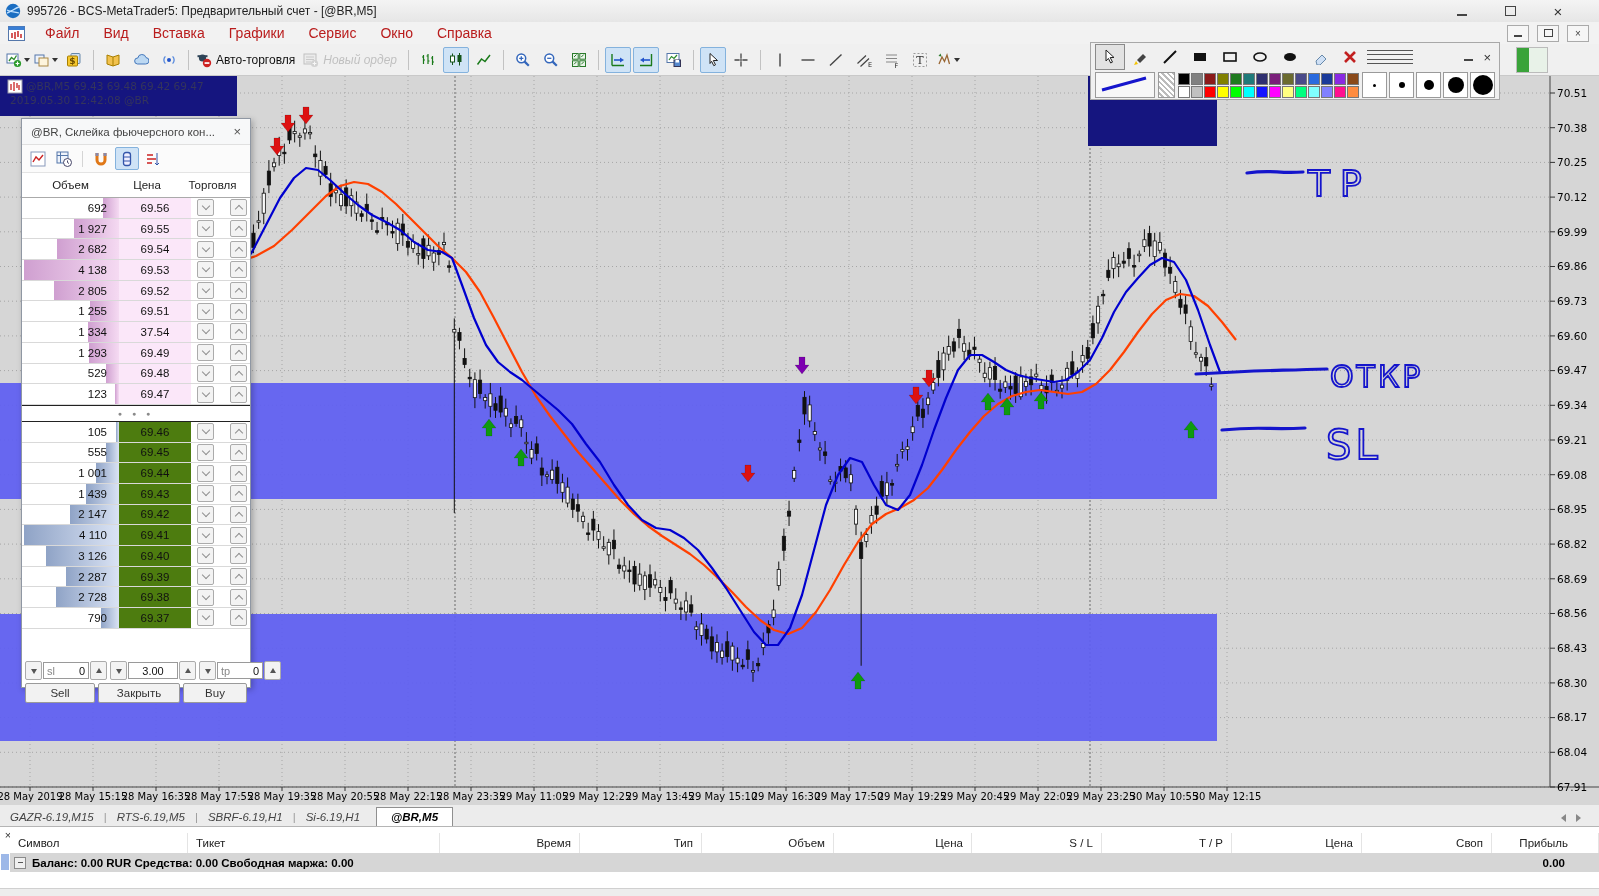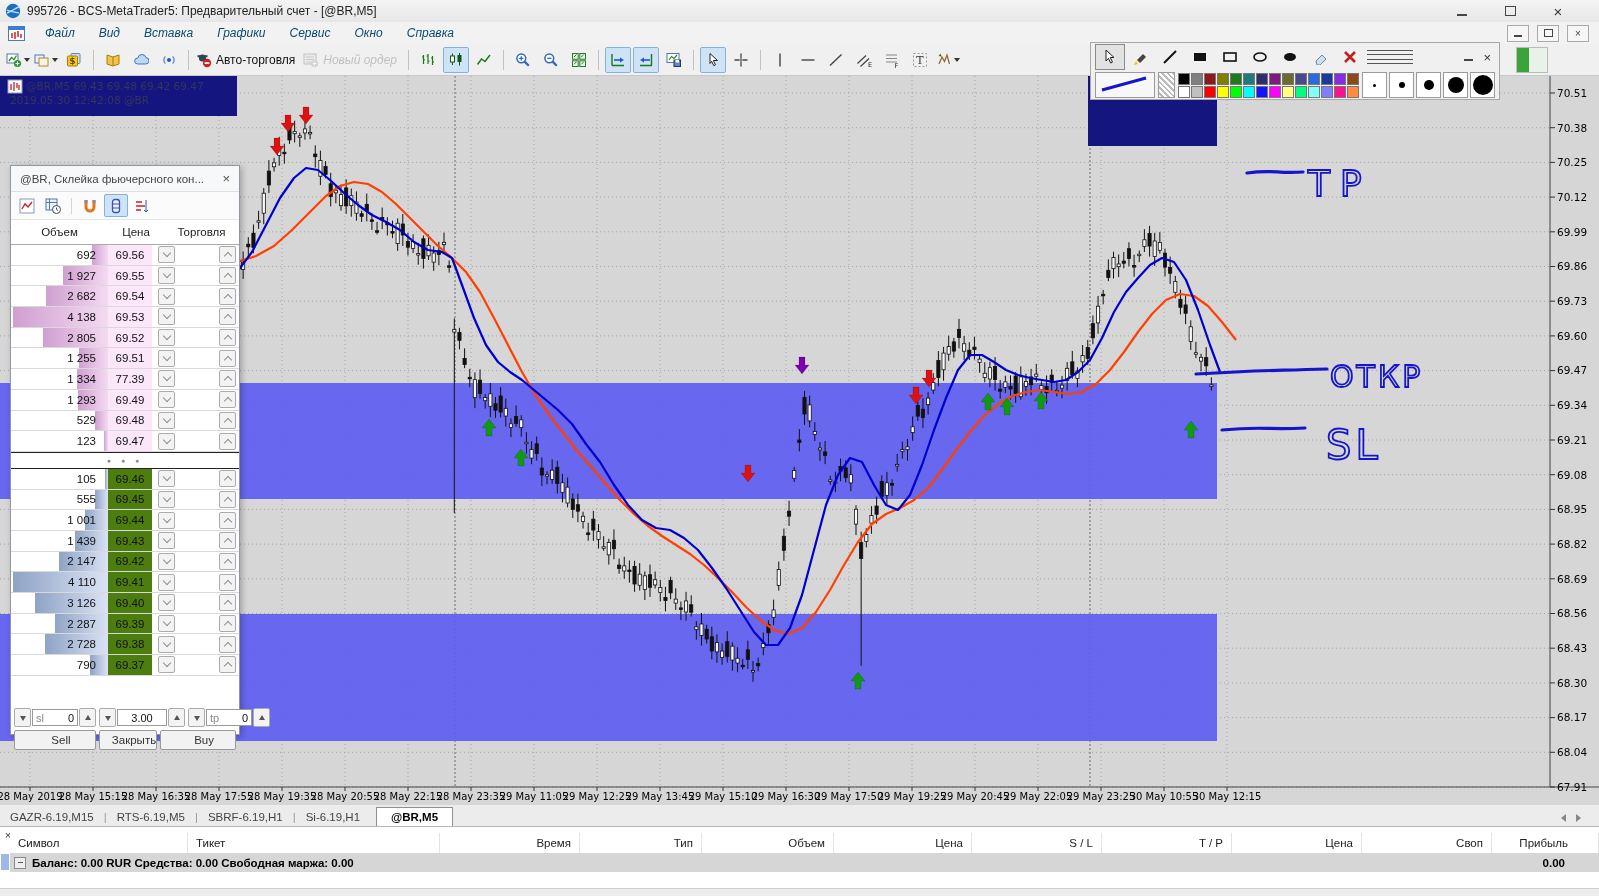--- a/index.html
+++ b/index.html
@@ -12,99 +12,99 @@
   .title-text{font-size:12px;color:#222;}
   .win-controls{margin-left:auto;display:flex;align-items:center;gap:26px;padding-right:30px;}
   .wc{width:22px;height:16px;display:flex;align-items:center;justify-content:center;color:#333;cursor:default;}
   .mini-line{display:inline-block;width:10px;height:1px;border-bottom:2px solid #444;margin-top:7px;}
   .maxbox{display:inline-block;width:9px;height:8px;border:1.6px solid #444;}
   .xglyph{font-size:15px;color:#333;line-height:1;}
   
   .menubar{position:absolute;left:0;top:22px;width:1599px;height:22px;background:#f2f2f2;border-bottom:1px solid #d6d6d6;
     display:flex;align-items:center;}
   .mdi-icon{width:17px;height:15px;margin:0 8px 0 8px;}
-  .menu-item{padding:2px 12px;color:#0c4a6e;font-size:12px;font-style:italic;}
+  .menu-item{padding:2px 12px;color:#b91c1c;font-size:14px;}
   .mdi-controls{margin-left:auto;display:flex;gap:8px;padding-right:10px;align-items:center;}
   .mdi-btn{width:20px;height:15px;border:1px solid #aaa;background:#f6f6f6;display:flex;align-items:center;justify-content:center;font-size:10px;color:#444;}
   
   .toolbar{position:absolute;left:0;top:44px;width:1599px;height:32px;background:#f0f0f0;border-bottom:1px solid #c9c9c9;
     display:flex;align-items:center;padding-left:4px;box-sizing:border-box;}
   .tb-btn{height:24px;min-width:24px;display:flex;align-items:center;justify-content:center;border:1px solid transparent;margin:0 1px;border-radius:2px;}
   .tb-btn svg{display:block;}
   .tb-btn.pressed{background:#cfe3f6;border:1px solid #84b2dd;}
   .tb-btn.disabled{opacity:.55;filter:grayscale(1);font-style:italic;}
   .tb-sep{width:1px;height:20px;background:#c2c2c2;margin:0 5px;}
   .tb-label{font-size:12px;color:#111;margin-left:4px;padding-right:4px;white-space:nowrap;}
   .tb-dd{margin-left:2px;}
   .tri-d{width:0;height:0;border:3.5px solid transparent;border-top:4.5px solid #333;margin-top:4px;}
   
   .chart-region{position:absolute;left:0;top:76px;width:1599px;height:729px;background:#d6d6d6;}
   
   .tabsbar{position:absolute;left:0;top:805px;width:1599px;height:21px;background:#ececec;border-bottom:1px solid #cfcfcf;
     display:flex;align-items:flex-end;font-size:11.5px;color:#444;}
-  .tab{padding:2px 10px 3px 10px;}
+  .tab{padding:2px 10px 3px 10px;font-style:italic;}
   .tab-sep{color:#9a9a9a;padding-bottom:3px;}
   .tab.active{background:#fff;border:1px solid #8f8f8f;border-bottom:none;color:#000;font-weight:700;padding:3px 14px;margin-left:6px;}
   .tab-scroll{margin-left:auto;display:flex;gap:10px;padding:0 14px 4px 0;}
   .tri-l{width:0;height:0;border:4px solid transparent;border-right:5px solid #888;}
   .tri-r{width:0;height:0;border:4px solid transparent;border-left:5px solid #888;}
   
   .toolbox{position:absolute;left:0;top:826px;width:1599px;height:70px;background:#fff;border-top:1px solid #b5b5b5;}
   .tbx-close{position:absolute;left:2px;top:2px;width:12px;height:12px;font-size:11px;color:#333;display:flex;align-items:center;justify-content:center;}
   .tbx-header{position:absolute;left:10px;top:6px;right:0;height:20px;display:flex;background:#fff;border-bottom:1px solid #e0e0e0;font-size:11.5px;color:#222;}
   .tbx-cell{display:flex;align-items:center;border-right:1px solid #e4e4e4;box-sizing:border-box;padding:0 8px;white-space:nowrap;}
   .tbx-cell.right{justify-content:flex-end;}
   .tbx-balance{position:absolute;left:10px;top:26px;right:0;height:19px;background:#d6d6d6;display:flex;align-items:center;font-weight:700;font-size:11.5px;color:#000;}
   .bal-icon{width:10px;height:10px;border:1px solid #8a8a8a;background:#efefef;margin:0 6px 0 4px;display:flex;align-items:center;justify-content:center;}
   .bal-icon i{display:block;width:5px;border-top:1px solid #555;}
   .bal-profit{margin-left:auto;padding-right:34px;}
   .tbx-strip{position:absolute;left:0;top:61px;width:1599px;height:9px;background:#ededed;border-top:1px solid #d0d0d0;}
   .tbx-leftblue{position:absolute;left:1px;top:27px;width:8px;height:16px;background:#9db8e8;}
   
-  .domwin{position:absolute;left:10px;top:118px;width:228px;height:568px;background:#fff;border:1px solid #8f97a3;
-    box-shadow:2px 2px 6px rgba(0,0,0,.25);z-index:30;font-size:11.5px;margin-top:47px;}
+  .domwin{position:absolute;left:21px;top:118px;width:228px;height:568px;background:#fff;border:1px solid #8f97a3;
+    box-shadow:2px 2px 6px rgba(0,0,0,.25);z-index:30;font-size:11.5px;}
   .dom-title{height:25px;display:flex;align-items:center;background:#f7f8f9;border-bottom:1px solid #e0e0e0;color:#444;}
   .dom-title .t{padding-left:9px;white-space:nowrap;overflow:hidden;}
   .dom-x{margin-left:auto;padding:0 9px;font-size:13px;color:#555;}
   .dom-tools{height:27px;display:flex;align-items:center;background:#fbfbfb;border-bottom:1px solid #e4e4e4;padding-left:4px;gap:2px;}
   .dtool{width:22px;height:21px;display:flex;align-items:center;justify-content:center;border:1px solid transparent;border-radius:2px;}
   .dtool.pressed{background:#cfe3f6;border:1px solid #84b2dd;}
   .dtool-sep{width:1px;height:16px;background:#d5d5d5;margin:0 4px;}
   .dom-head{height:24px;display:flex;align-items:center;border-bottom:1px solid #aaa;color:#222;}
   .dh-vol{width:97px;text-align:center;}
   .dh-price{width:56px;text-align:center;}
   .dh-trade{flex:1;text-align:center;}
   .dom-row{height:19.7px;display:flex;align-items:stretch;border-bottom:1px solid #d9d9d9;position:relative;}
   .cell-vol{width:97px;position:relative;display:flex;align-items:center;justify-content:flex-end;padding-right:12px;box-sizing:border-box;}
   .cell-vol .bar{position:absolute;right:0;top:0;bottom:0;}
   .cell-vol .v{position:relative;z-index:2;}
   .ask .cell-vol .bar{background:linear-gradient(to right,#cf9fd0,#f5daf2);}
   .bid .cell-vol .bar{background:linear-gradient(to right,#8fa3c6,#dae3f4);}
-  .cell-price{width:44px;display:flex;align-items:center;justify-content:center;text-align:right;}
+  .cell-price{width:72px;display:flex;align-items:center;justify-content:center;text-align:right;}
   .ask .cell-price{background:#fbe7f9;}
   .bid .cell-price{background:#4d7c0f;}
   .cell-trade{flex:1;display:flex;align-items:center;position:relative;}
   .mini-btn{width:15px;height:15px;border:1px solid #ababab;background:#f3f3f3;border-radius:2px;display:flex;align-items:center;justify-content:center;}
   .mb-combo{margin-left:6px;}
   .mb-up{position:absolute;right:3px;}
   .chev{display:inline-block;width:5px;height:5px;border-right:1.5px solid #909090;border-bottom:1.5px solid #909090;}
   .chev.down{transform:rotate(45deg);margin-top:-3px;}
   .chev.up{transform:rotate(225deg);margin-top:3px;}
   .dom-sepr{height:15px;border-top:1.5px solid #222;border-bottom:1.5px solid #222;display:flex;align-items:center;justify-content:center;color:#8a8a8a;font-size:7px;letter-spacing:4px;}
   .dom-gap{height:31px;}
   .dom-steppers{height:22px;display:flex;align-items:center;padding:0 3px;gap:3px;}
   .step-group{display:flex;align-items:center;gap:1px;}
   .stp-btn{width:15px;height:17px;border:1px solid #ababab;background:#f3f3f3;border-radius:2px;display:flex;align-items:center;justify-content:center;}
   .stp-field{height:15px;border:1px solid #9a9a9a;background:#fff;display:flex;align-items:center;padding:0 3px;font-size:11px;}
   .stp-field .lab{color:#888;margin-right:6px;}
   .stp-field .val{margin-left:auto;}
   .tri-dn{width:0;height:0;border:3.5px solid transparent;border-top:5px solid #555;margin-top:4px;}
   .tri-up{width:0;height:0;border:3.5px solid transparent;border-bottom:5px solid #555;margin-bottom:4px;}
   .dom-btns{height:20px;display:flex;gap:3px;padding:1px 3px;}
-  .dom-btn{border:1px solid #9a9a9a;background:#f2f2f2;border-radius:2px;display:flex;align-items:center;justify-content:center;color:#333;padding-left:12px;}
+  .dom-btn{border:1px solid #9a9a9a;background:#f2f2f2;border-radius:2px;display:flex;align-items:center;justify-content:center;color:#333;}
   .dom-btn.sell{width:68px;} .dom-btn.close{flex:1;} .dom-btn.buy{width:62px;}
   
   .paintbar{position:absolute;left:1090px;top:42px;width:410px;height:58px;background:#f0f0f0;border:1px solid #a8a8a8;
     z-index:40;box-sizing:border-box;}
   .paint-row1{height:28px;display:flex;align-items:center;padding-left:4px;}
   .p-btn{width:28px;height:24px;display:flex;align-items:center;justify-content:center;border:1px solid transparent;}
   .p-btn.pressed{border:1px solid #8a8a8a;background:#e2e2e2;}
   .p-thick{width:46px;height:22px;display:flex;flex-direction:column;justify-content:space-evenly;padding:0 2px;}
   .p-thick i{display:block;border-top:1px solid #555;}
   .p-winbtns{margin-left:auto;display:flex;gap:10px;padding-right:8px;align-items:center;}
@@ -1089,21 +1089,21 @@
             <span class="mini-btn mb-up">
               <i class="chev up"></i>
             </span>
           </div>
         </div>
         <div class="dom-row ask">
           <div class="cell-vol">
             <div class="bar" style="width: 32%;"></div>
             <span class="v">1 334</span>
           </div>
-          <div class="cell-price">77.39</div>
+          <div class="cell-price">37.54</div>
           <div class="cell-trade">
             <span class="mini-btn mb-combo">
               <i class="chev down"></i>
             </span>
             <span class="mini-btn mb-up">
               <i class="chev up"></i>
             </span>
           </div>
         </div>
         <div class="dom-row ask">

